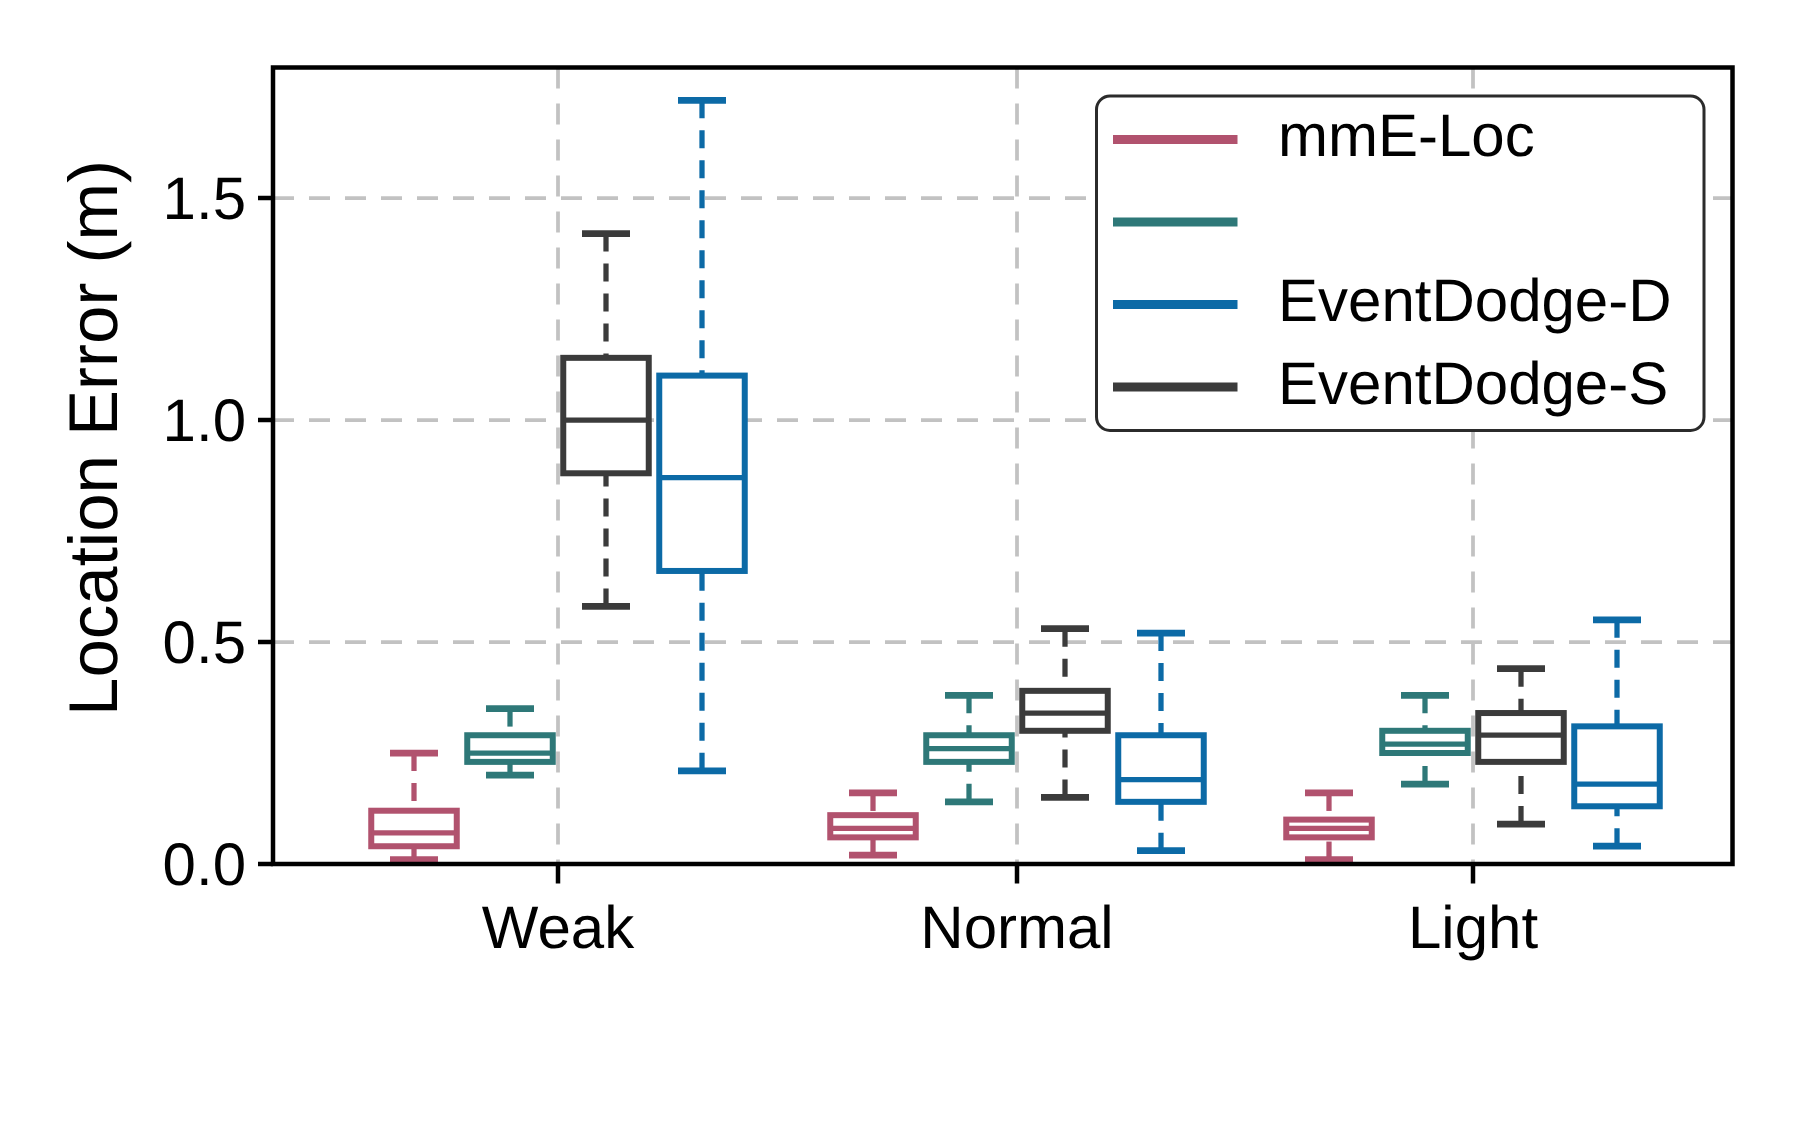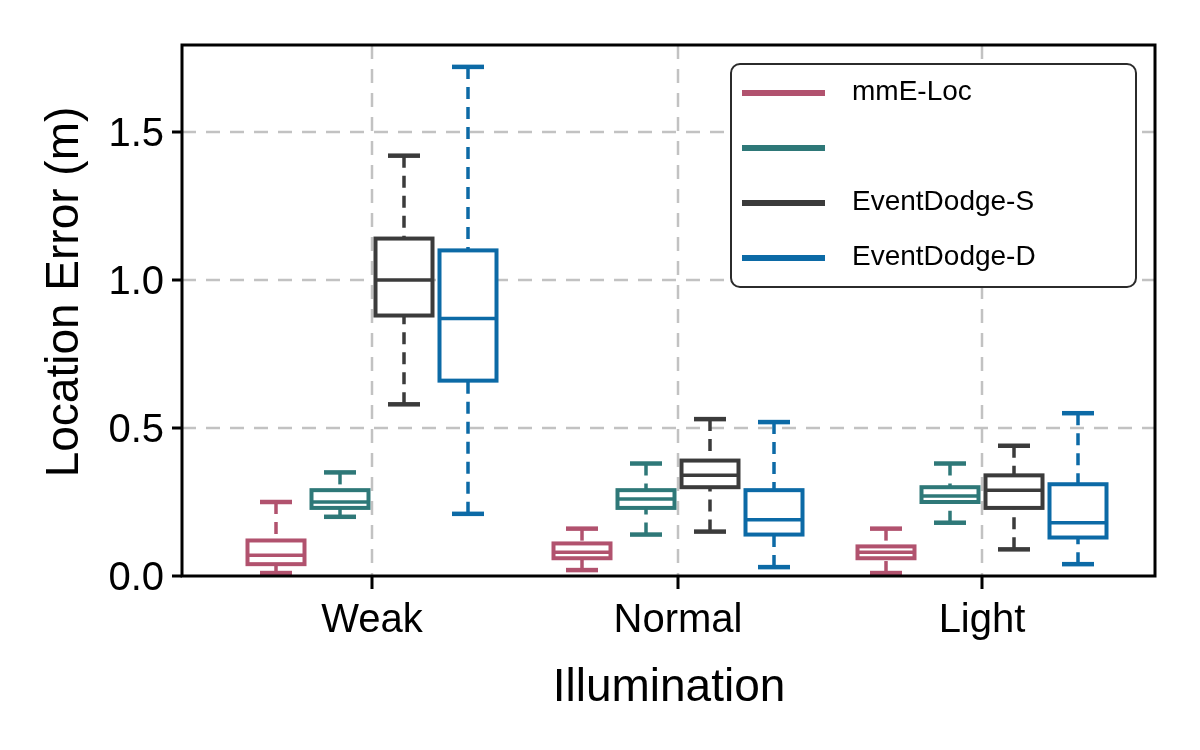--- a/index.html
+++ b/index.html
@@ -45,21 +45,21 @@
     align-items:center;
     height:55px;
     padding-left:10px;
   }
   .legend-swatch{
     width:83px;height:6.5px;
     flex:0 0 83px;
     margin-right:27px;
   }
   .legend-label{
-    font-size:28px;
+    font-size:40px;
     line-height:1;
     color:#000;
     margin-top:-4px;
     white-space:nowrap;
   }
 </style>
 </head>
 <body>
 
 <div id="figure">
@@ -152,31 +152,30 @@
       <line x1="172" x2="182" y1="132" y2="132" stroke="#000000" stroke-width="3"></line>
       <text x="164" y="146" text-anchor="end" font-size="40" fill="#000" font-family="&quot;Liberation Sans&quot;, sans-serif">1.5</text>
       <line x1="372" x2="372" y1="576" y2="589" stroke="#000000" stroke-width="3"></line>
       <text x="372" y="632" text-anchor="middle" font-size="40" fill="#000" font-family="&quot;Liberation Sans&quot;, sans-serif">Weak</text>
       <line x1="678" x2="678" y1="576" y2="589" stroke="#000000" stroke-width="3"></line>
       <text x="678" y="632" text-anchor="middle" font-size="40" fill="#000" font-family="&quot;Liberation Sans&quot;, sans-serif">Normal</text>
       <line x1="982" x2="982" y1="576" y2="589" stroke="#000000" stroke-width="3"></line>
       <text x="982" y="632" text-anchor="middle" font-size="40" fill="#000" font-family="&quot;Liberation Sans&quot;, sans-serif">Light</text>
     </svg>
   <div id="ylabel" class="axis-title">Location Error (m)</div>
-  <div id="xlabel" class="axis-title">Illumination</div>
   <div id="legend">
       <div class="legend-row">
         <span class="legend-swatch" style="background: rgb(177, 82, 110);"></span>
         <span class="legend-label">mmE-Loc</span>
       </div>
       <div class="legend-row">
         <span class="legend-swatch" style="background: rgb(46, 120, 120);"></span>
       </div>
       <div class="legend-row">
+        <span class="legend-swatch" style="background: rgb(12, 106, 166);"></span>
+        <span class="legend-label">EventDodge-D</span>
+      </div>
+      <div class="legend-row">
         <span class="legend-swatch" style="background: rgb(59, 59, 59);"></span>
         <span class="legend-label">EventDodge-S</span>
-      </div>
-      <div class="legend-row">
-        <span class="legend-swatch" style="background: rgb(12, 106, 166);"></span>
-        <span class="legend-label">EventDodge-D</span>
       </div>
     </div>
 </div>
 
 </body></html>

